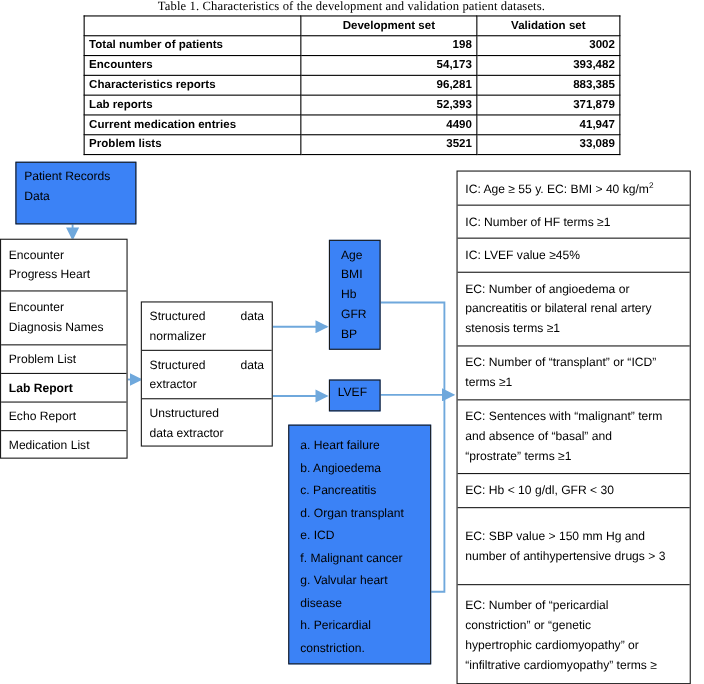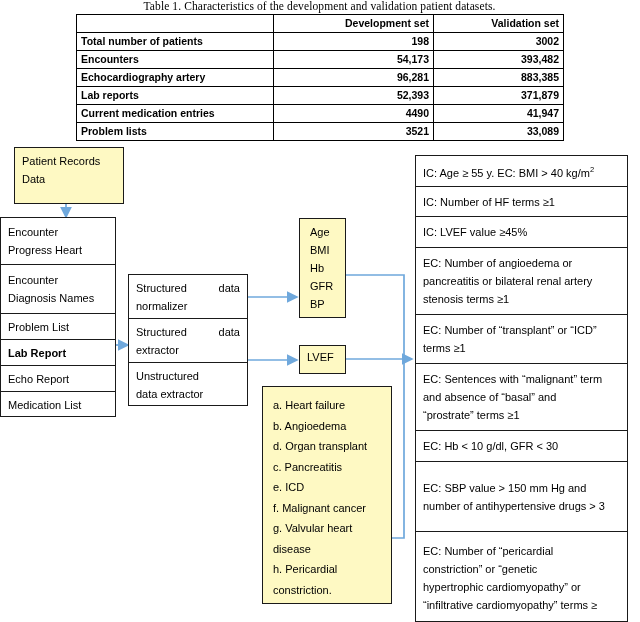--- a/index.html
+++ b/index.html
@@ -39,40 +39,40 @@
   }
   table.data-table td, table.data-table th {
     border: 1px solid #000;
     font-size: 10.5px;
     font-weight: bold;
     padding: 1px 4px 2px 4px;
     height: 14px;
     line-height: 13px;
     font-family: "Liberation Sans", sans-serif;
   }
-  table.data-table th { text-align: right; }
+  table.data-table th { text-align: center; }
   td.rowlabel { text-align: left; width: 197px; }
   td.numcell  { text-align: right; }
   col.c1 { width: 197px; }
   col.c2 { width: 160px; }
   col.c3 { width: 130px; }
 
   
   #flow {
     position: absolute;
     left: 0;
     top: 130px;
     width: 640px;
     height: 492px;
   }
   .fbox {
     position: absolute;
     border: 1.6px solid #1a1a1a;
     box-sizing: border-box;
-    background: #fef9c3;
+    background: #3b82f6;
     font-size: 11px;
     line-height: 18px;
     padding: 4px 7px;
   }
   .fbox .ln { display: block; white-space: nowrap; }
   .justified { text-align: justify; text-align-last: justify; }
   .justified .ln.last { text-align: left; text-align-last: left; }
   .center-v { display: flex; flex-direction: column; justify-content: space-between; }
 
   
@@ -124,21 +124,21 @@
         <td class="rowlabel">Total number of patients</td>
         <td class="numcell">198</td>
         <td class="numcell">3002</td>
       </tr>
       <tr>
         <td class="rowlabel">Encounters</td>
         <td class="numcell">54,173</td>
         <td class="numcell">393,482</td>
       </tr>
       <tr>
-        <td class="rowlabel">Echocardiography artery</td>
+        <td class="rowlabel">Characteristics reports</td>
         <td class="numcell">96,281</td>
         <td class="numcell">883,385</td>
       </tr>
       <tr>
         <td class="rowlabel">Lab reports</td>
         <td class="numcell">52,393</td>
         <td class="numcell">371,879</td>
       </tr>
       <tr>
         <td class="rowlabel">Current medication entries</td>
@@ -229,22 +229,22 @@
     <span class="ln">BP</span>
   </div>
 
   <div class="fbox center-v" style="left:299px; top:215px; width:47px; height:29px; padding:2px 0 2px 7px;">
     <span class="ln">LVEF</span>
   </div>
 
   <div class="fbox" style="left:262px; top:256px; width:130px; height:218px; padding:8px 0 6px 10px; line-height:20.5px;">
     <span class="ln">a. Heart failure</span>
     <span class="ln">b. Angioedema</span>
+    <span class="ln">c. Pancreatitis</span>
     <span class="ln">d. Organ transplant</span>
-    <span class="ln">c. Pancreatitis</span>
     <span class="ln">e. ICD</span>
     <span class="ln">f. Malignant cancer</span>
     <span class="ln">g. Valvular heart</span>
     <span class="ln">disease</span>
     <span class="ln">h. Pericardial</span>
     <span class="ln">constriction.</span>
   </div>
 
   <div class="stack thinline" style="left:415px; top:25px; width:213px; height:467px;">
     <div class="cell crit" style="height:31px;">

